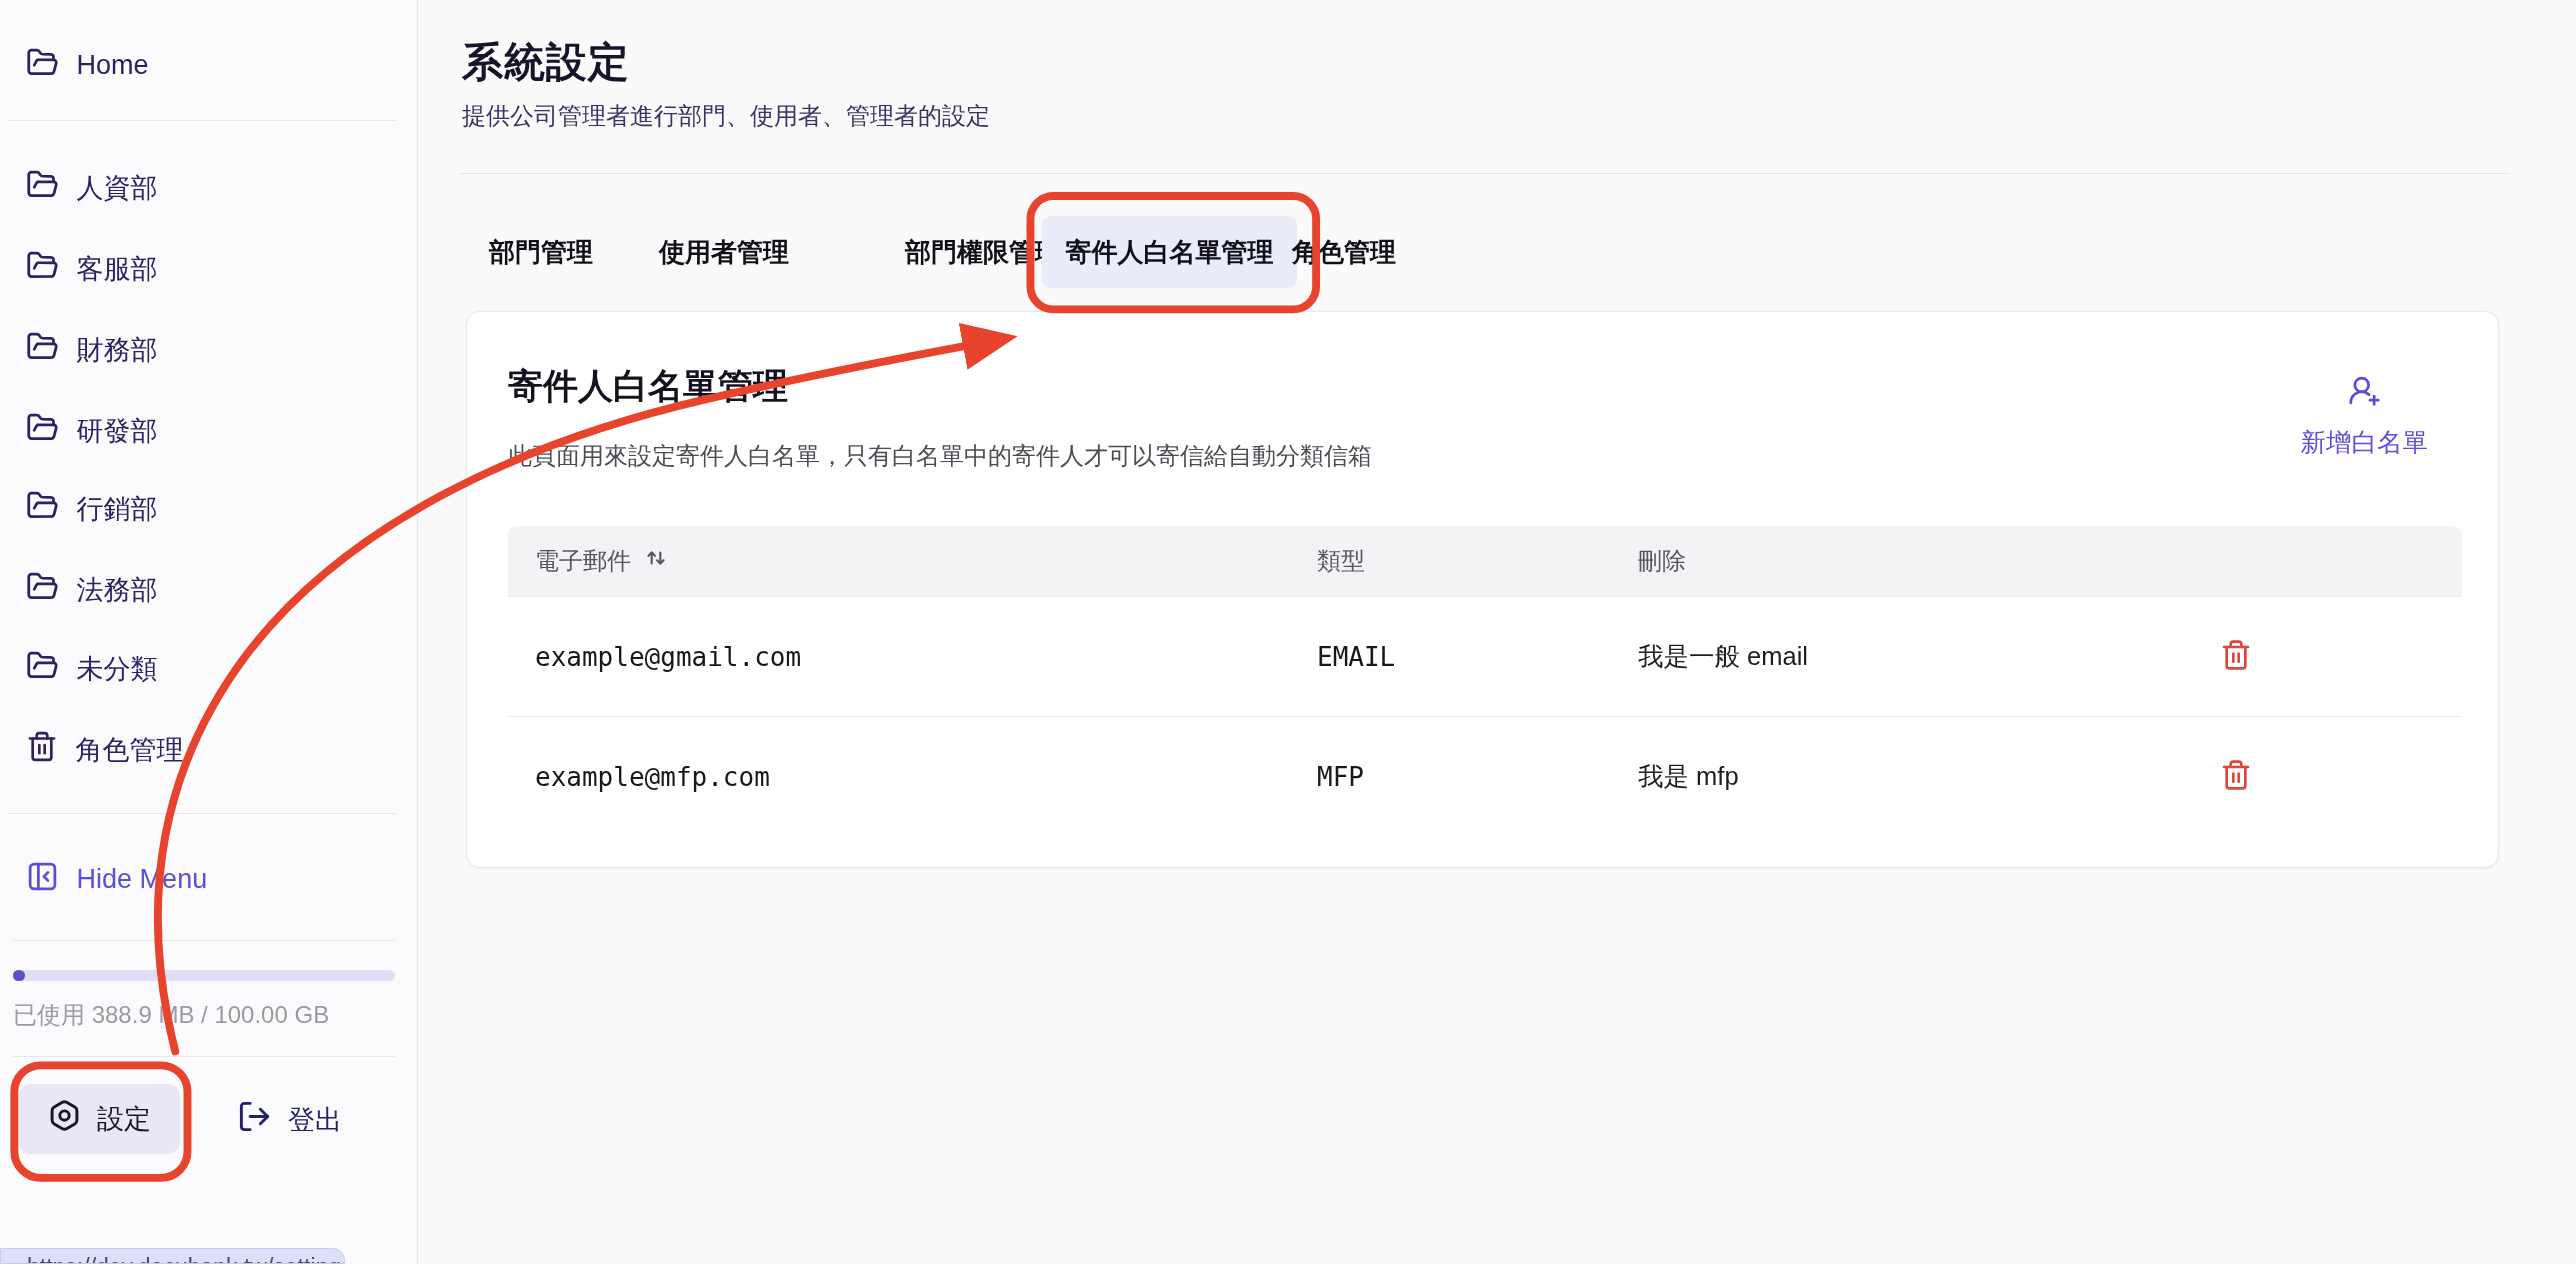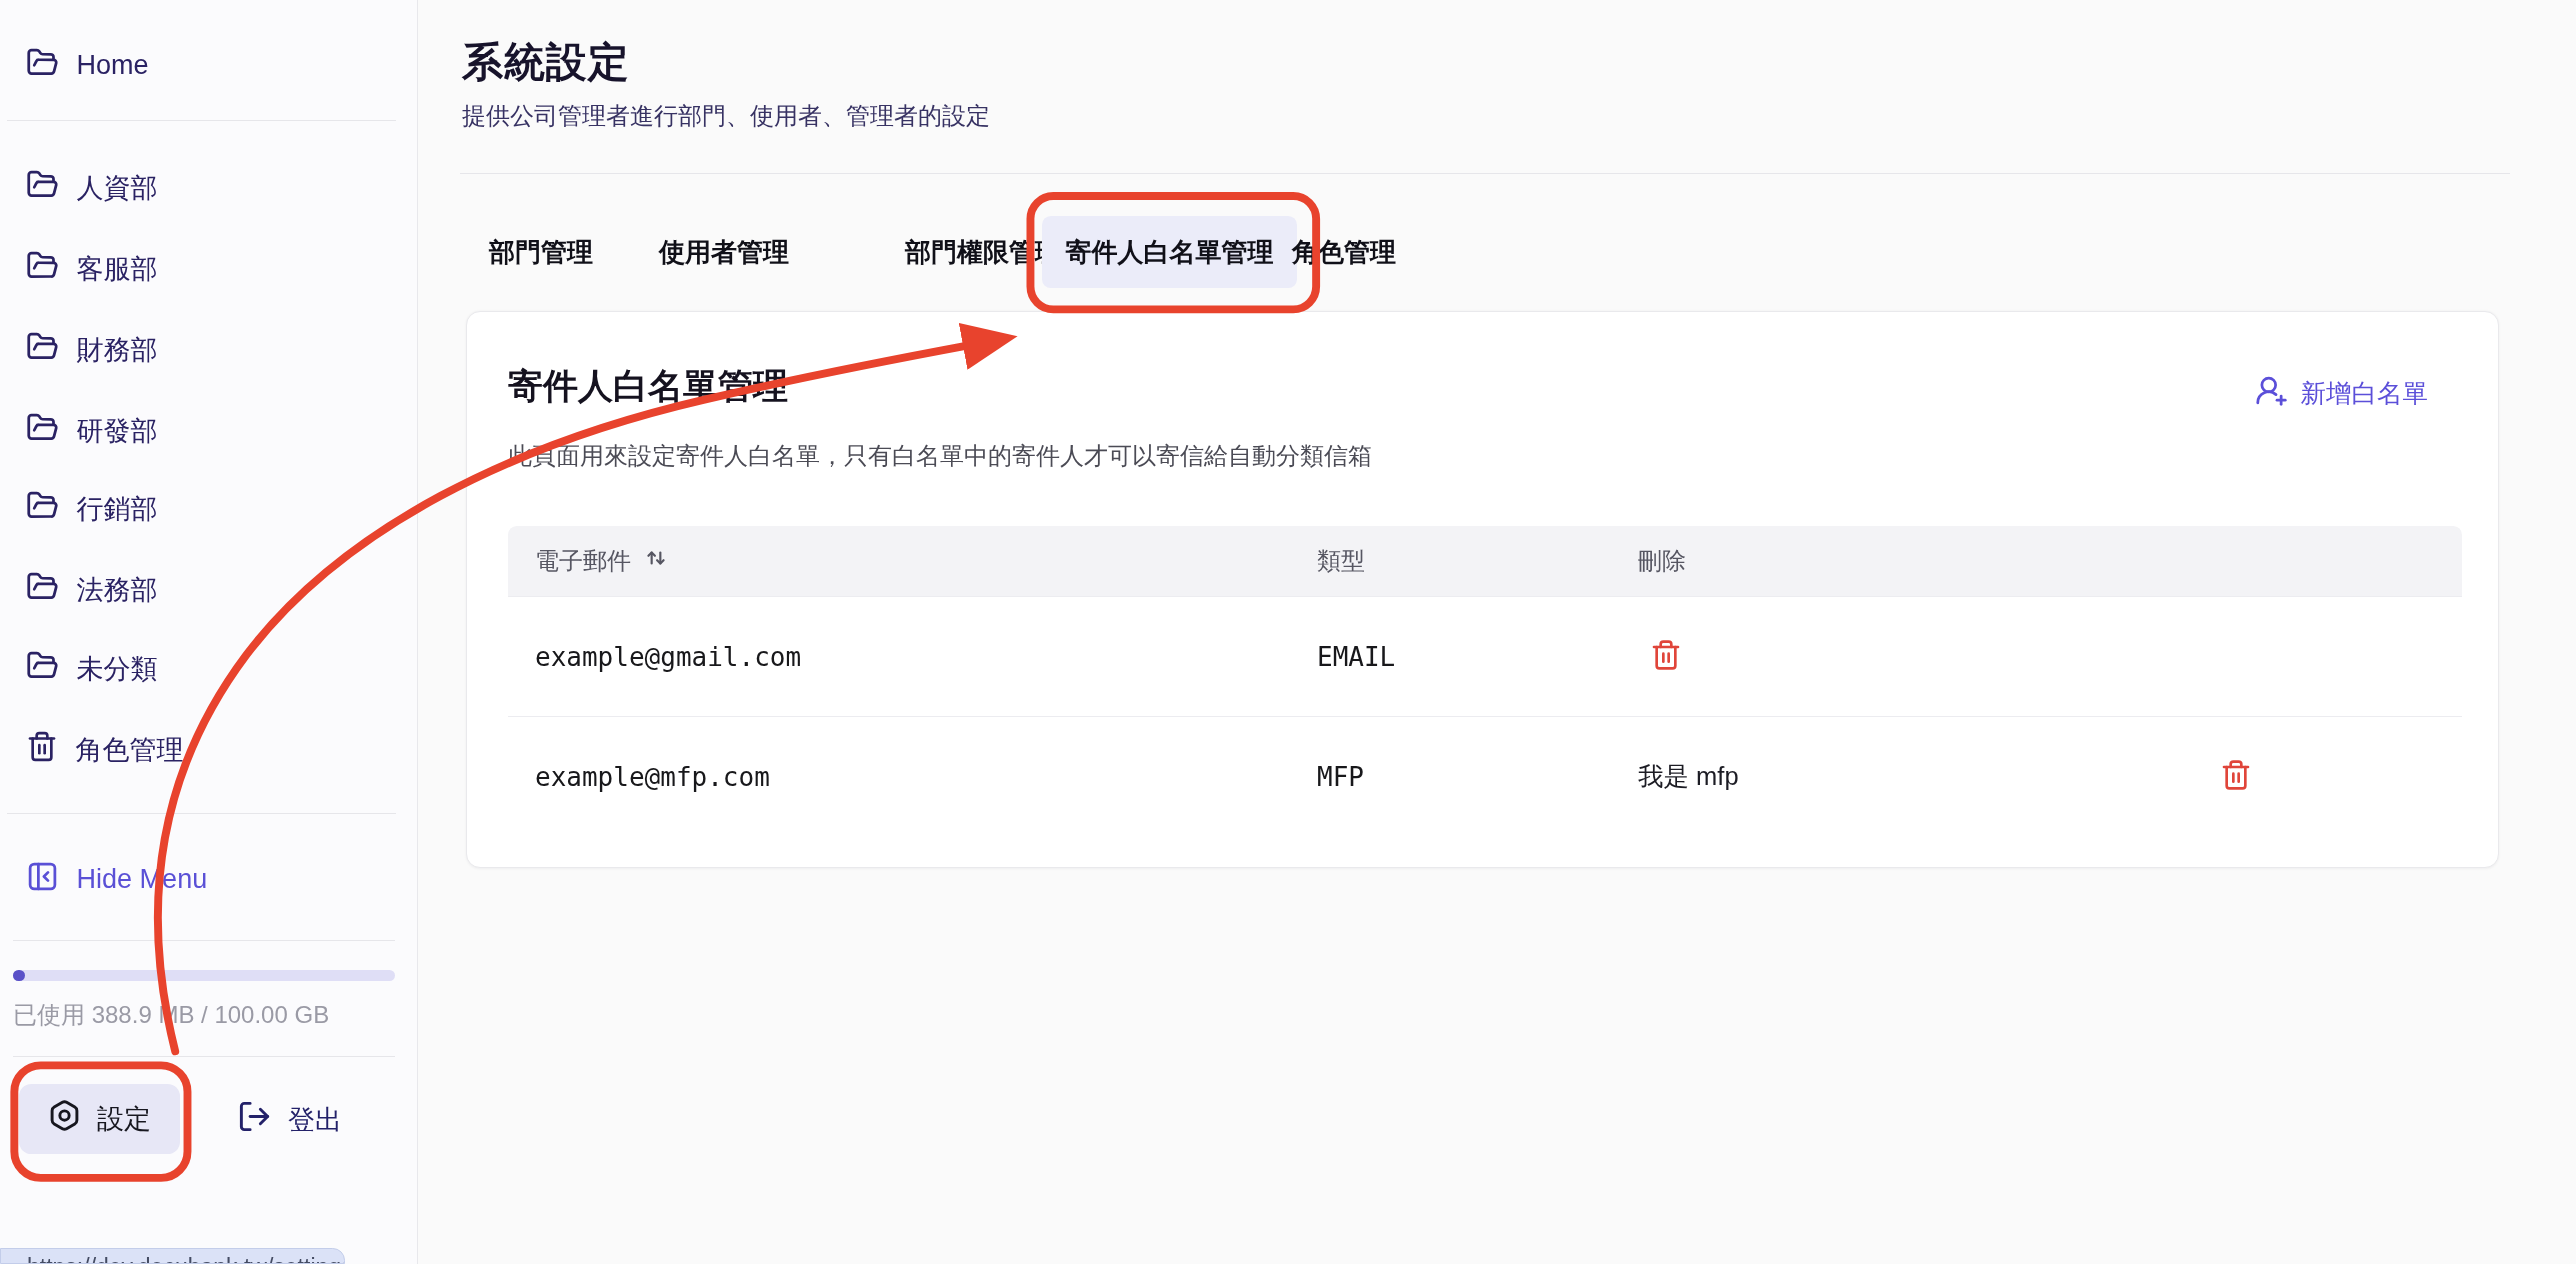--- a/index.html
+++ b/index.html
@@ -22,21 +22,21 @@
   
   .page-title{position:absolute;left:462px;top:35px;font-size:41px;font-weight:800;color:#17132b;letter-spacing:0.9px;}
   .page-subtitle{position:absolute;left:462px;top:100px;font-size:24px;color:#373263;}
   .tab{position:absolute;top:216px;height:72px;line-height:72px;font-size:26px;font-weight:700;color:#101018;cursor:pointer;white-space:nowrap;}
   .tab.active{width:255px;background:#ebecf9;border-radius:8.8px;text-align:center;}
 
   
   .card{position:absolute;left:466px;top:311px;width:2033px;height:557px;background:#ffffff;border:1.3px solid #e9e9ec;border-radius:14px;box-shadow:0 0.9px 2.6px rgba(16,24,40,.05);box-sizing:border-box;}
   .card-title{position:absolute;left:41px;top:51px;font-size:35px;font-weight:800;color:#15121f;}
   .card-desc{position:absolute;left:41px;top:128px;font-size:24px;color:#4b4b55;}
-  .add-btn{position:absolute;right:70px;top:62px;display:flex;align-items:center;gap:12.3px;color:#5b4fd9;font-size:25.5px;cursor:pointer;white-space:nowrap;}
+  .add-btn{position:absolute;right:70px;top:62px;display:flex;align-items:center;gap:12.3px;color:#5b4fd9;font-size:25.5px;cursor:pointer;white-space:nowrap;flex-direction:column;}
 
   .table{position:absolute;left:41px;top:214px;width:1954px;box-sizing:border-box;}
   .trow{display:grid;grid-template-columns:782px 321px 570px 1fr;align-items:center;padding-left:27px;box-sizing:border-box;}
   .thead{height:70px;background:#f3f3f6;border-radius:8.8px 8.8px 0 0;color:#565662;font-size:24px;}
   .th-email{display:flex;align-items:center;gap:12.3px;}
   .tbody-row{height:120px;border-top:1.3px solid #ececf0;background:#ffffff;}
   .cell-email,.cell-type{font-family:"DejaVu Sans Mono","Liberation Mono",monospace;font-size:26px;color:#18181b;}
   .cell-desc{font-size:25.5px;color:#1c1c24;}
   .trash-btn{width:35px;height:35px;margin-left:10.6px;background:none;border:none;padding:0;cursor:pointer;color:#e0453a;}
 
@@ -192,20 +192,21 @@
                   <path d="m13 14 3 3 3-3"></path>
                 </svg></span>
           </div>
           <div>類型</div>
           <div>刪除</div>
         </div>
 
         <div class="trow tbody-row">
           <div class="cell-email">example@gmail.com</div>
           <div class="cell-type">EMAIL</div>
+          <div class="cell-desc">我是一般 email</div>
           <div>
             <button class="trash-btn">
               <span><svg width="32" height="32" viewBox="0 0 24 24" fill="none" stroke="#e0453a" stroke-width="2" stroke-linecap="round" stroke-linejoin="round">
                     <path d="M3 6h18"></path>
                     <path d="M19 6v14a2 2 0 0 1-2 2H7a2 2 0 0 1-2-2V6"></path>
                     <path d="M8 6V4a2 2 0 0 1 2-2h4a2 2 0 0 1 2 2v2"></path>
                     <path d="M10 11v6"></path>
                     <path d="M14 11v6"></path>
                   </svg></span>
             </button>

